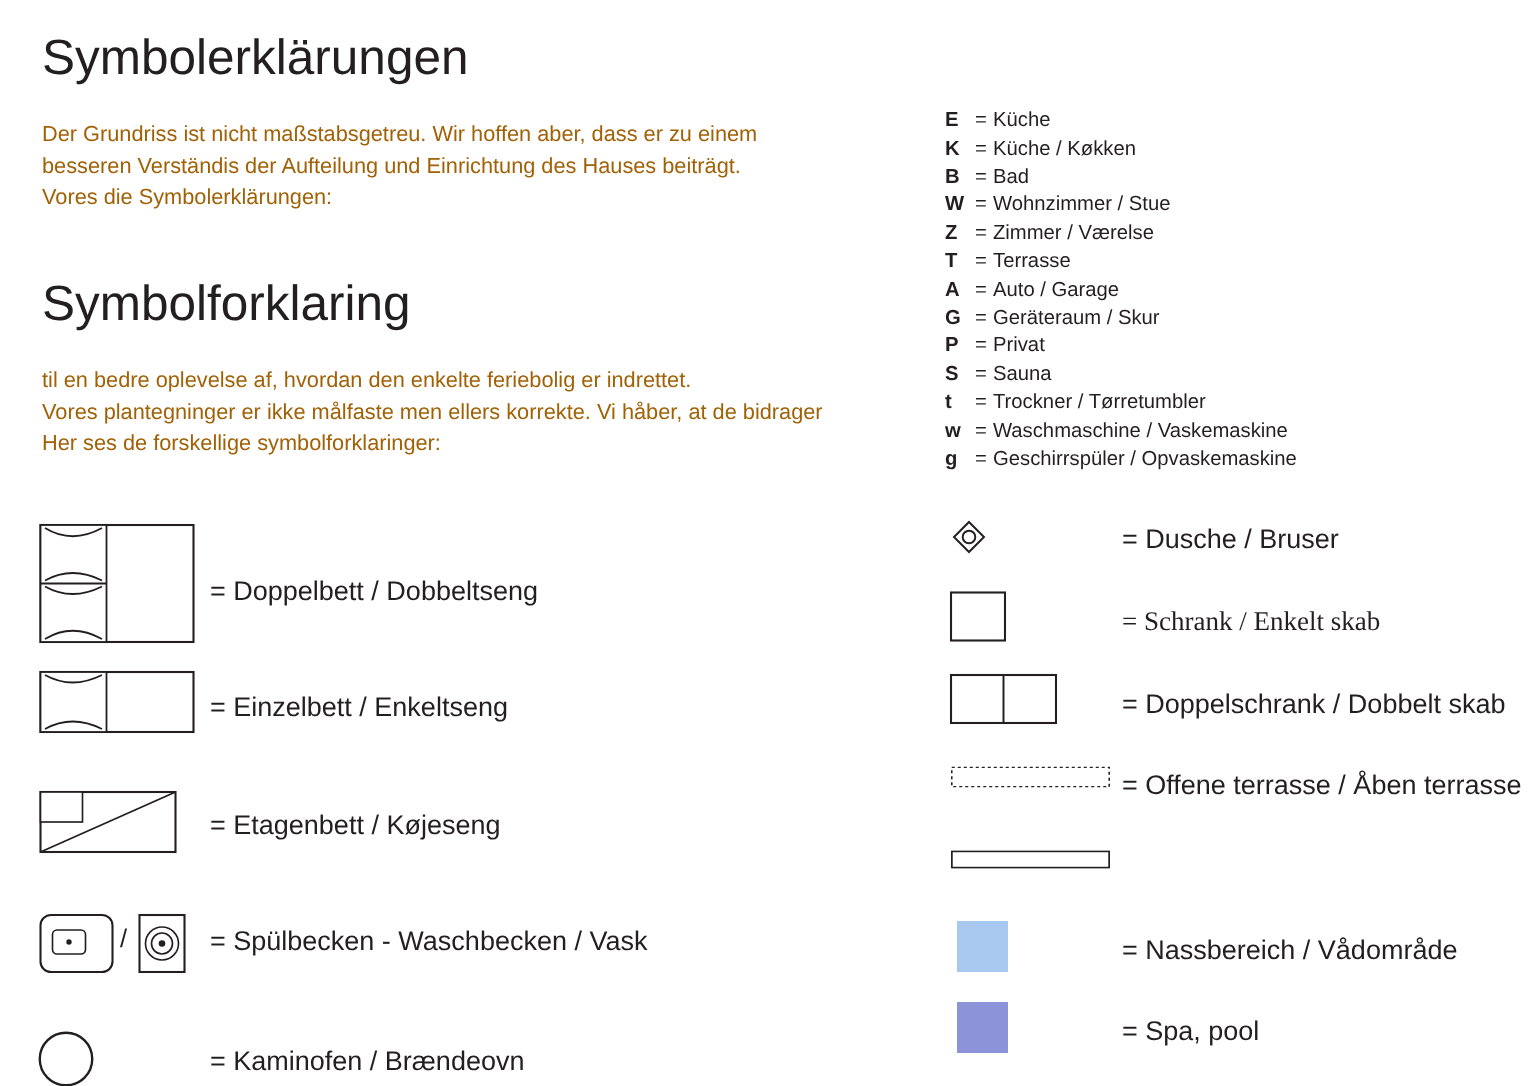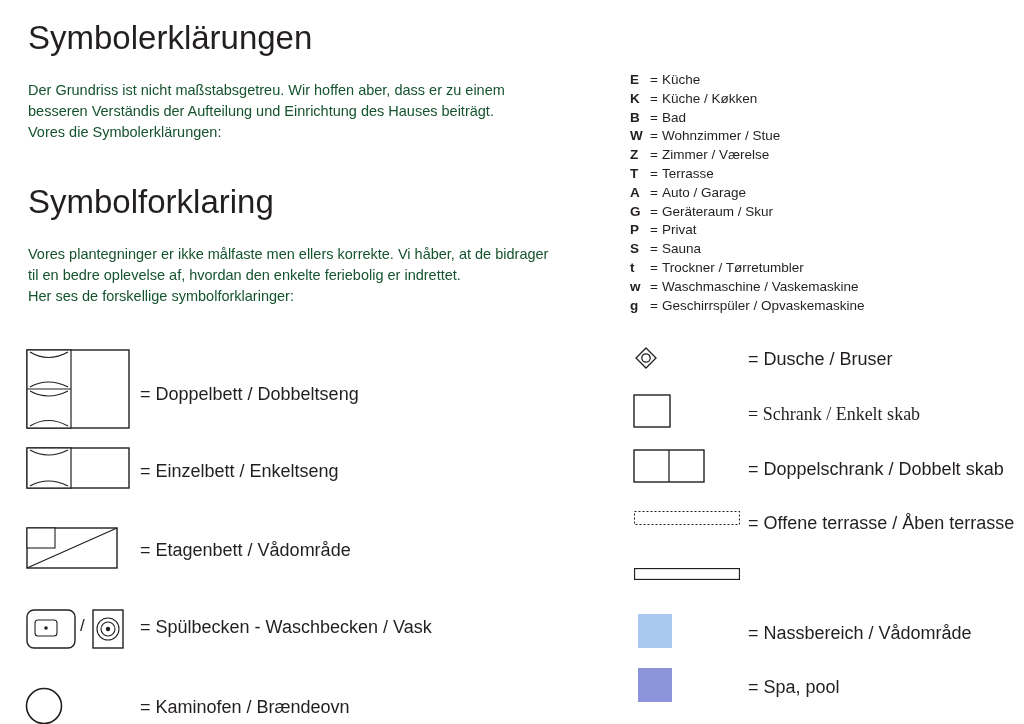--- a/index.html
+++ b/index.html
@@ -30,21 +30,21 @@
     padding: 0;
     line-height: 1.1;
   }
   .title-de { position: absolute; left: 28px; top: 4px; }
   .title-dk { position: absolute; left: 28px; top: 168px; }
 
   .para {
     position: absolute;
     font-size: 14.5px;
     line-height: 21px;
-    color: #14532d;
+    color: #a16207;
     width: 540px;
   }
   .para-de { left: 28px; top: 64px; }
   .para-dk { left: 28px; top: 228px; }
   .para div { white-space: nowrap; }
 
   
   .abbr-list {
     position: absolute;
     left: 630px;
@@ -99,22 +99,22 @@
 
   <div class="para para-de">
     <div>Der Grundriss ist nicht maßstabsgetreu. Wir hoffen aber, dass er zu einem</div>
     <div>besseren Verständis der Aufteilung und Einrichtung des Hauses beiträgt.</div>
     <div>Vores die Symbolerklärungen:</div>
   </div>
 
   <h1 class="title title-dk">Symbolforklaring</h1>
 
   <div class="para para-dk">
+    <div>til en bedre oplevelse af, hvordan den enkelte feriebolig er indrettet.</div>
     <div>Vores plantegninger er ikke målfaste men ellers korrekte. Vi håber, at de bidrager</div>
-    <div>til en bedre oplevelse af, hvordan den enkelte feriebolig er indrettet.</div>
     <div>Her ses de forskellige symbolforklaringer:</div>
   </div>
 
   <div class="abbr-list">
     <div class="abbr-row">
       <span class="abbr-key">E</span>
       <span class="abbr-eq">=</span>
       <span class="abbr-val">Küche</span>
     </div>
     <div class="abbr-row">
@@ -202,21 +202,21 @@
   </div>
   <div class="legend-label" style="left:140px; top:445px;text-align:right;">= Einzelbett / Enkeltseng</div>
 
   <div class="legend-item" style="left:26px; top:511px;">
     <svg width="92" height="42" viewBox="0 0 92 42">
       <rect x="1" y="1" width="90" height="40" fill="#ffffff" stroke="#231f20" stroke-width="1.4"></rect>
       <line x1="1" y1="41" x2="91" y2="1" stroke="#231f20" stroke-width="1.2"></line>
       <rect x="1" y="1" width="28" height="20" fill="#ffffff" stroke="#231f20" stroke-width="1.1"></rect>
     </svg>
   </div>
-  <div class="legend-label" style="left:140px; top:524px;">= Etagenbett / Vådområde</div>
+  <div class="legend-label" style="left:140px; top:524px;">= Etagenbett / Køjeseng</div>
 
   <div class="legend-item" style="left:26px; top:593px;">
     <svg width="50" height="40" viewBox="0 0 50 40">
       <rect x="1" y="1" width="48" height="38" rx="7" ry="7" fill="#ffffff" stroke="#231f20" stroke-width="1.4"></rect>
       <rect x="9" y="11" width="22" height="16" rx="3" ry="3" fill="#ffffff" stroke="#231f20" stroke-width="1.1"></rect>
       <circle cx="20" cy="19" r="1.8" fill="#231f20"></circle>
     </svg>
   </div>
   <div class="legend-label" style="left:80px; top:600px; font-size:17px;">/</div>
   <div class="legend-item" style="left:92px; top:593px;">

